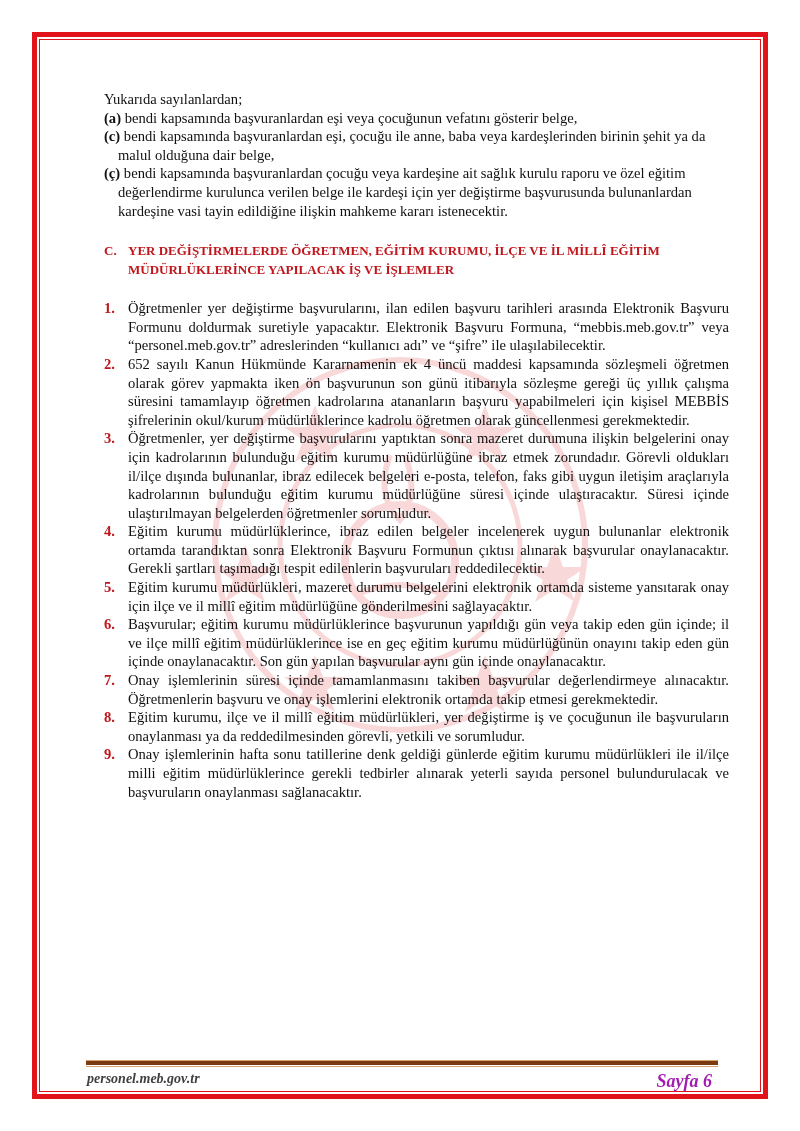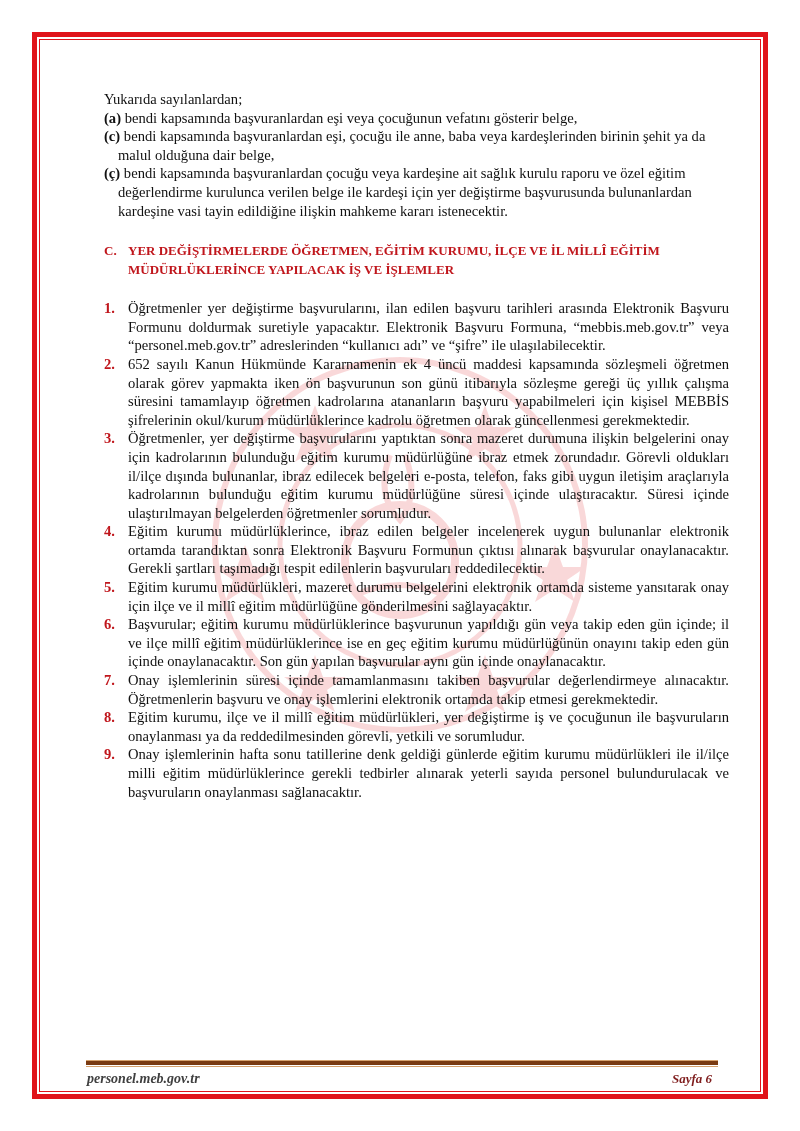--- a/index.html
+++ b/index.html
@@ -17,21 +17,21 @@
   .heading { color:#c0161c; font-weight:bold; font-size:13px; line-height:19px; margin:21px 0 20px 0;
              padding-left:24px; text-indent:-24px; }
   .heading .hnum { display:inline-block; width:24px; text-indent:0; }
   .num-item { margin:0; padding-left:24px; position:relative; text-align:justify; }
   .num-item .inum { position:absolute; left:0; top:0; color:#c0161c; font-weight:bold; }
   .footer-rule { position:absolute; left:86px; top:1060px; width:632px; height:7px; }
   .footer-rule .top { height:1px; background:#d7a36f; }
   .footer-rule .mid { height:4px; background:#7a3b12; }
   .footer-rule .bot { height:1px; background:#d7a36f; margin-top:1px; }
   .footer-left { position:absolute; left:87px; top:1071px; color:#404040; font-style:italic; font-weight:bold; font-size:14px; }
-  .footer-right { position:absolute; right:88px; top:1071px; color:#7f1d1d; font-style:italic; font-weight:bold; font-size:13px; }
+  .footer-right { position:absolute; right:88px; top:1071px; color:#a21caf; font-style:italic; font-weight:bold; font-size:18px; }
 </style>
 </head>
 <body>
 
 <div class="frame-outer"></div>
 <div class="frame-inner"></div>
 
 <svg class="watermark" viewBox="0 0 390 400">
   <g fill="none" stroke="#e0141a">
     <circle cx="195" cy="200" r="185" stroke-width="6"></circle>

